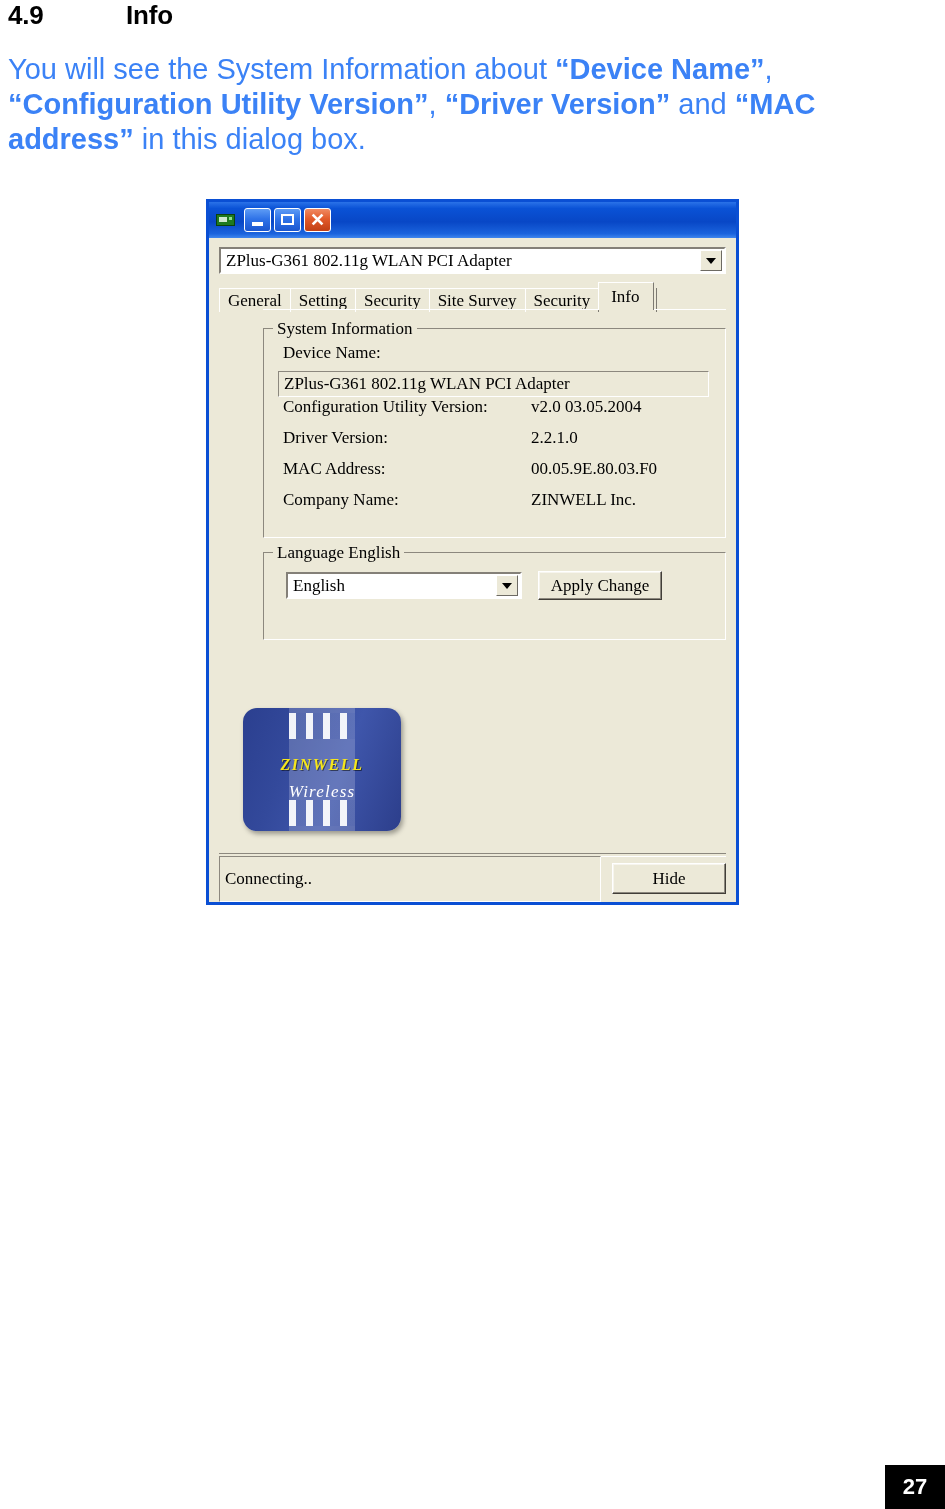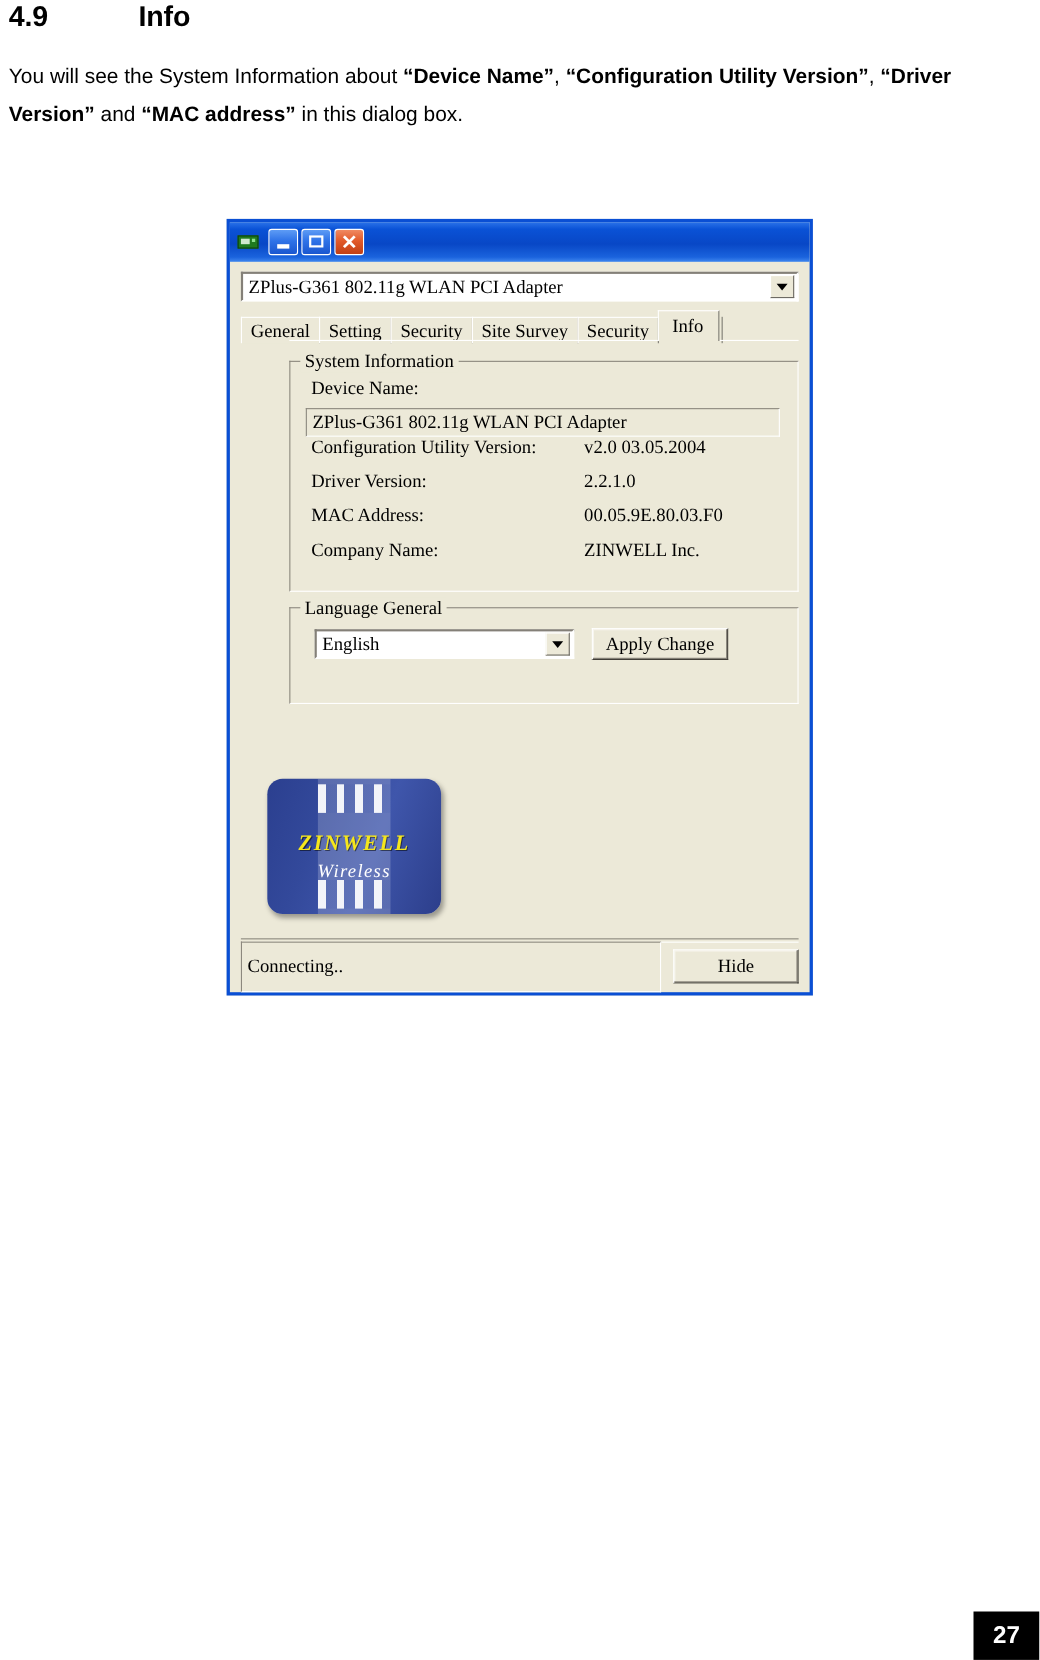--- a/index.html
+++ b/index.html
@@ -26,23 +26,23 @@
     letter-spacing: -0.2px;
     white-space: pre;
   }
   .doc-heading .num { display: inline-block; width: 118px; }
 
   .doc-body {
     position: absolute;
     left: 8px;
     top: 52px;
     width: 928px;
-    font-size: 19px;
+    font-size: 29px;
     line-height: 35px;
-    color: #000000;
+    color: #3b82f6;
   }
   .doc-body p { margin: 0; }
   .doc-body b { font-weight: bold; }
 
   
   .win {
     position: absolute;
     left: 206px;
     top: 199px;
     width: 533px;
@@ -298,21 +298,21 @@
   }
   .logo .stripes.top { top: 5px; }
   .logo .stripes.bottom { bottom: 5px; }
   .logo .name {
     position: absolute; left: 0; right: 0; top: 48px;
     text-align: center;
     color: #f5e61c;
     font-family: "Liberation Serif", serif;
     font-weight: bold;
     font-style: italic;
-    font-size: 20px;
+    font-size: 16px;
     letter-spacing: 1.6px;
     text-shadow: 1px 1px 0 rgba(0,0,0,0.5);
   }
   .logo .sub {
     position: absolute; left: 0; right: 0; top: 74px;
     text-align: center;
     color: #ffffff;
     font-family: "Liberation Serif", serif;
     font-style: italic;
     font-size: 17px;
@@ -435,21 +435,21 @@
           <span class="lbl">MAC Address:</span>
           <span class="val">00.05.9E.80.03.F0</span>
         </div>
         <div class="row">
           <span class="lbl">Company Name:</span>
           <span class="val">ZINWELL Inc.</span>
         </div>
       </div>
 
       <div class="group grp-lang xpfont">
-        <span class="legend">Language General</span>
+        <span class="legend">Language English</span>
         <div class="langrow">
           <span class="combo lang-combo">
             <span class="val">English</span>
             <span class="arrowbtn">
                 <span class="arrow-down"></span>
               </span>
           </span>
           <span class="btn apply-btn">Apply Change</span>
         </div>
       </div>

